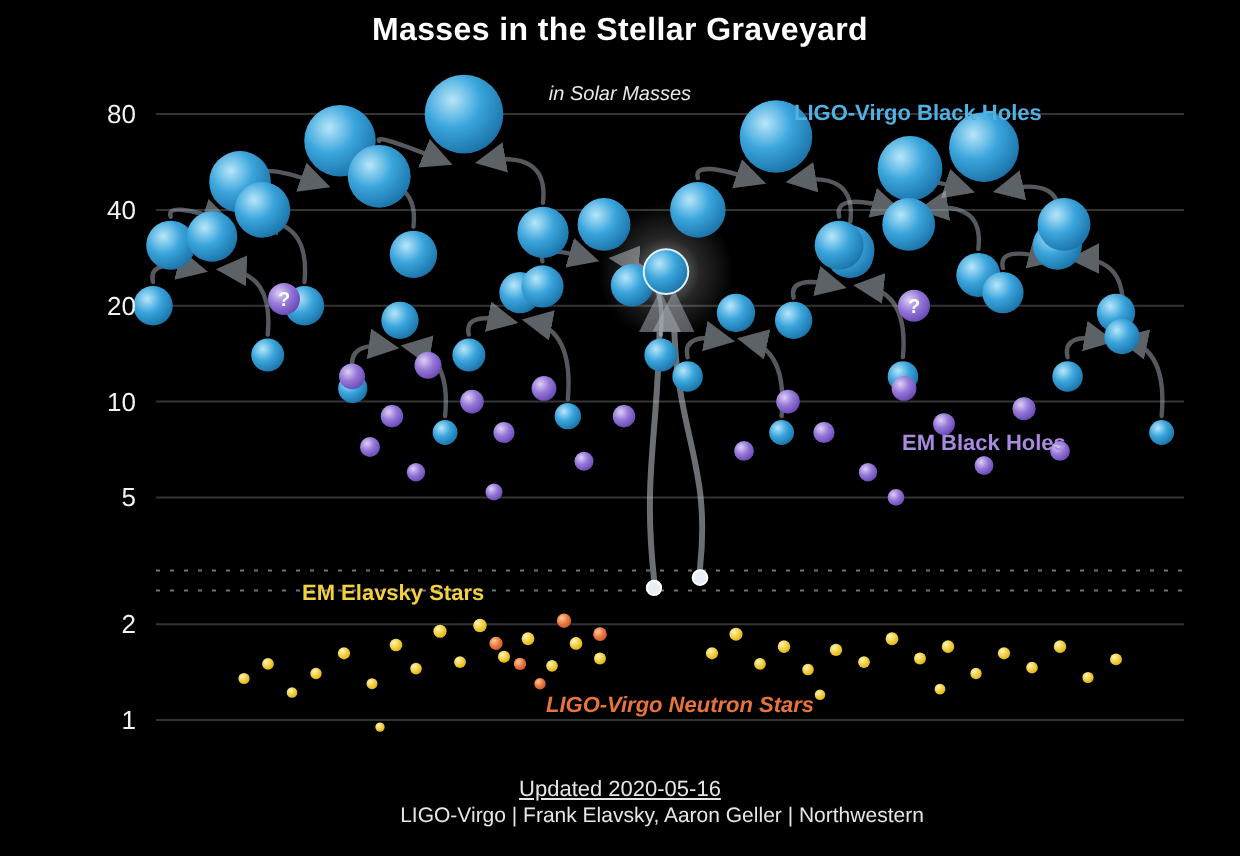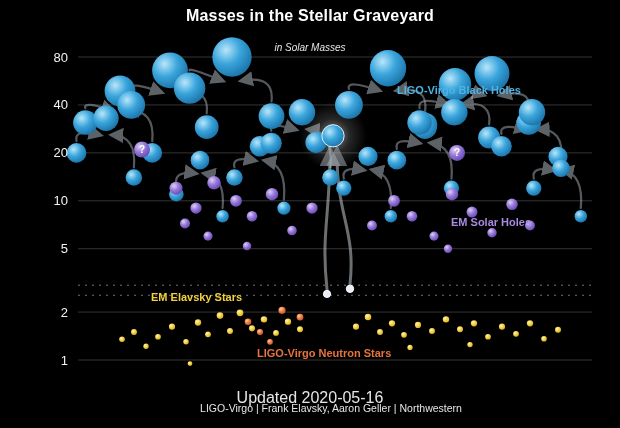--- a/index.html
+++ b/index.html
@@ -11,27 +11,27 @@
     position:absolute;top:7px;left:0;width:100%;text-align:center;
     color:#ffffff;font-size:16px;font-weight:bold;letter-spacing:.2px;
   }
   .subtitle{
     position:absolute;top:42px;left:0;width:100%;text-align:center;
     color:#e8e8e8;font-size:10px;font-style:italic;
   }
   .legend-label{
     position:absolute;font-size:11px;font-weight:bold;white-space:nowrap;
   }
-  .legend-bh{top:51px;left:397px;margin-top:33px;}
+  .legend-bh{top:51px;left:397px;}
   .legend-embh{top:216px;left:451px;}
   .legend-emns{top:291px;left:151px;}
-  .legend-lvns{top:347px;left:257px;}
+  .legend-lvns{top:347px;left:273px;font-style:italic;}
   .footer-updated{
     position:absolute;top:389px;left:0;width:100%;text-align:center;
-    color:#e6e6e6;font-size:16px;
+    color:#e6e6e6;font-size:11px;text-decoration:underline;
   }
   .footer-credit{
     position:absolute;top:402px;left:0;width:100%;text-align:center;
     color:#e6e6e6;font-size:10.5px;margin-left:21px;
   }
   #chart-svg{position:absolute;top:0;left:0;}
 </style>
 </head>
 <body>
 
@@ -231,18 +231,18 @@
       <text x="68" y="253.2239753097058" text-anchor="end" fill="#f2f2f2" font-size="13" font-family="&quot;Liberation Sans&quot;, sans-serif">5</text>
       <text x="68" y="316.5760246902942" text-anchor="end" fill="#f2f2f2" font-size="13" font-family="&quot;Liberation Sans&quot;, sans-serif">2</text>
       <text x="68" y="364.5" text-anchor="end" fill="#f2f2f2" font-size="13" font-family="&quot;Liberation Sans&quot;, sans-serif">1</text>
     </g>
   </svg>
 
 <div class="title">Masses in the Stellar Graveyard</div>
 <div class="subtitle">in Solar Masses</div>
 
 <div class="legend-label legend-bh" style="color: rgb(79, 178, 228);">LIGO-Virgo Black Holes</div>
-<div class="legend-label legend-embh" style="color: rgb(168, 138, 224);">EM Solar Holes</div>
+<div class="legend-label legend-embh" style="color: rgb(168, 138, 224);">EM Black Holes</div>
 <div class="legend-label legend-emns" style="color: rgb(242, 208, 62);">EM Elavsky Stars</div>
 <div class="legend-label legend-lvns" style="color: rgb(232, 115, 60);">LIGO-Virgo Neutron Stars</div>
 
 <div class="footer-updated">Updated 2020-05-16</div>
 <div class="footer-credit">LIGO-Virgo | Frank Elavsky, Aaron Geller | Northwestern</div>
 
 </body></html>

